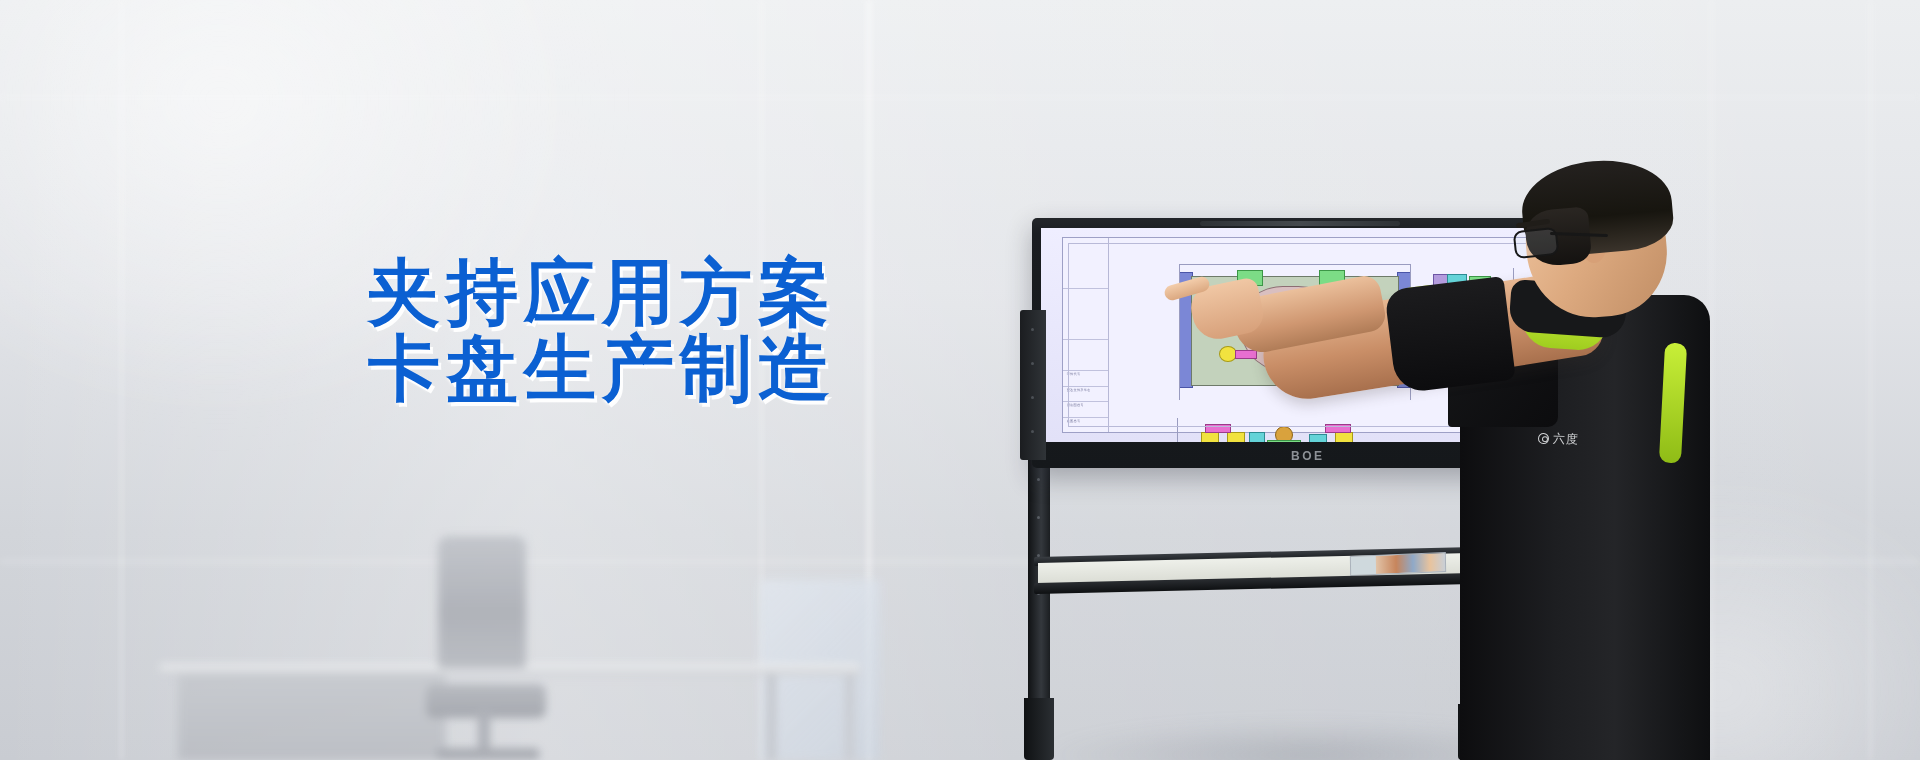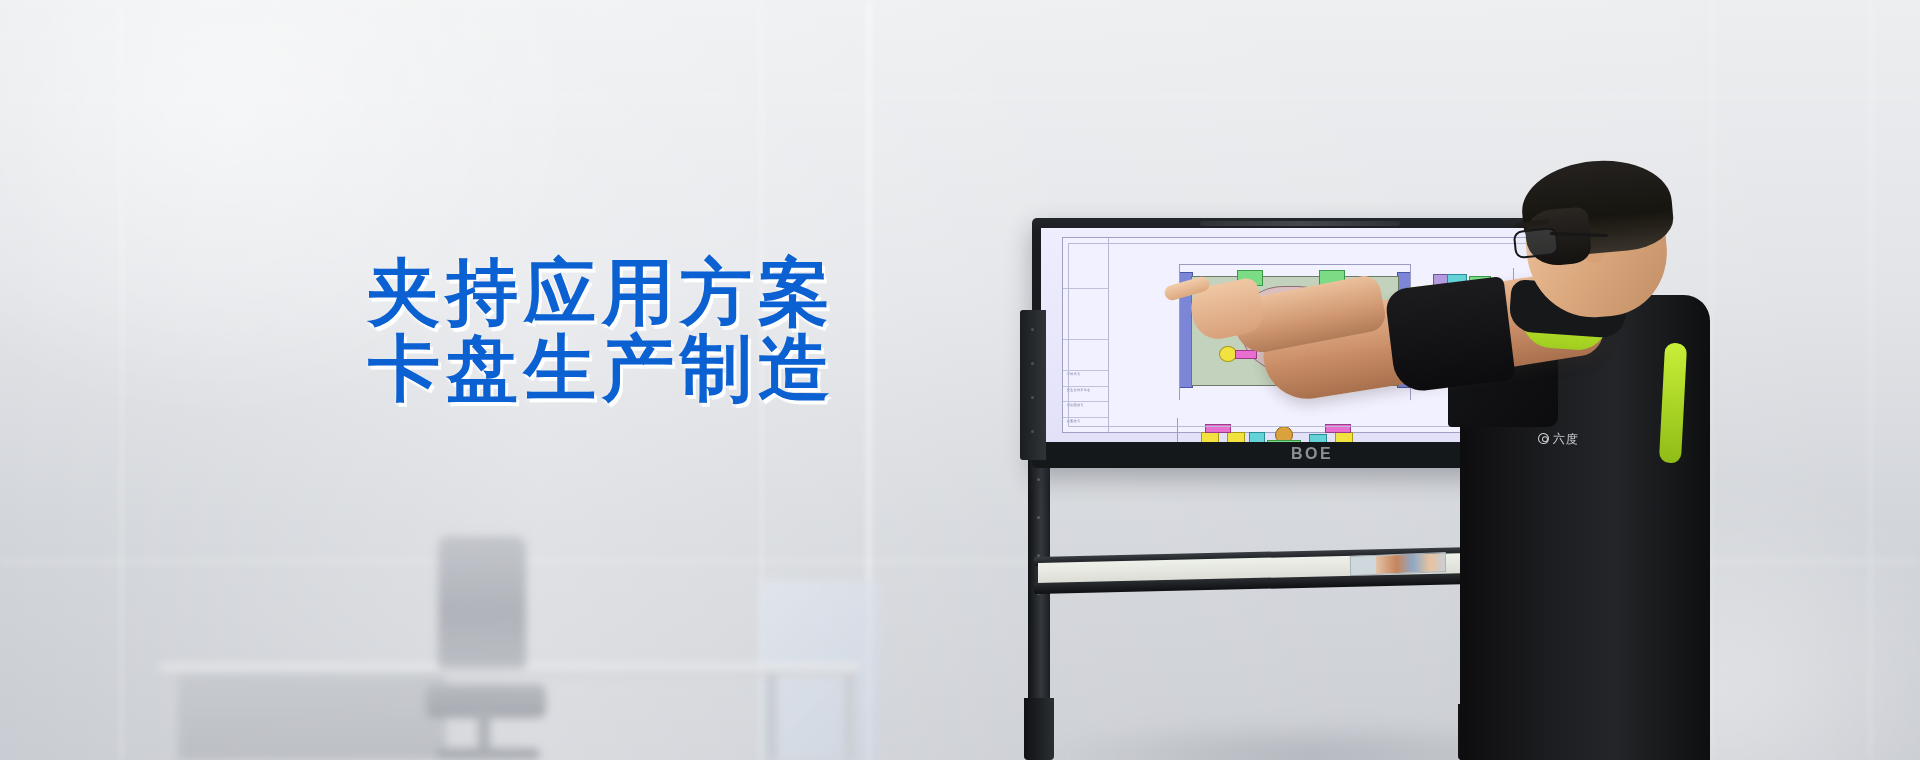--- a/index.html
+++ b/index.html
@@ -88,21 +88,21 @@
   .side-mount i { position:absolute; left:11px; width:3px; height:3px; border-radius:50%; background:#4b5055; }
   .side-mount i:nth-child(1){ top:18px;} .side-mount i:nth-child(2){ top:52px;}
   .side-mount i:nth-child(3){ top:86px;} .side-mount i:nth-child(4){ top:120px;}
 
   .monitor { position:absolute; left:12px; top:0; width:536px; height:250px;
              background:linear-gradient(to bottom,#23262a 0%,#1a1d21 6%,#15181b 100%);
              border-radius:5px; padding:10px 9px 26px 9px;
              box-shadow:0 10px 26px rgba(40,45,55,.32); z-index:3; }
   .cam-bar { position:absolute; left:50%; top:3px; transform:translateX(-50%);
              width:200px; height:5px; background:linear-gradient(to right,#2e3236,#45494e,#2e3236); border-radius:3px; }
-  .brand { position:absolute; left:215px; bottom:5px; color:#8d9196; font-size:16px;
+  .brand { position:absolute; left:215px; bottom:5px; color:#8d9196; font-size:12px;
            letter-spacing:2.5px; font-weight:bold;padding-left:44px; }
   .led { position:absolute; right:22px; bottom:10px; width:5px; height:5px; border-radius:50%;
          background:#2f6fe0; box-shadow:0 0 5px #3f86f5; }
 
   
   .screen { position:relative; width:100%; height:100%;
             background:linear-gradient(to bottom,#efeeff,#e7e6fb 60%,#e2e1f8);
             overflow:hidden; }
   .sheet { position:absolute; left:4%; top:4%; right:3%; bottom:4%;
            border:1px solid #9ea0c6; background:#f2f1ff; }

